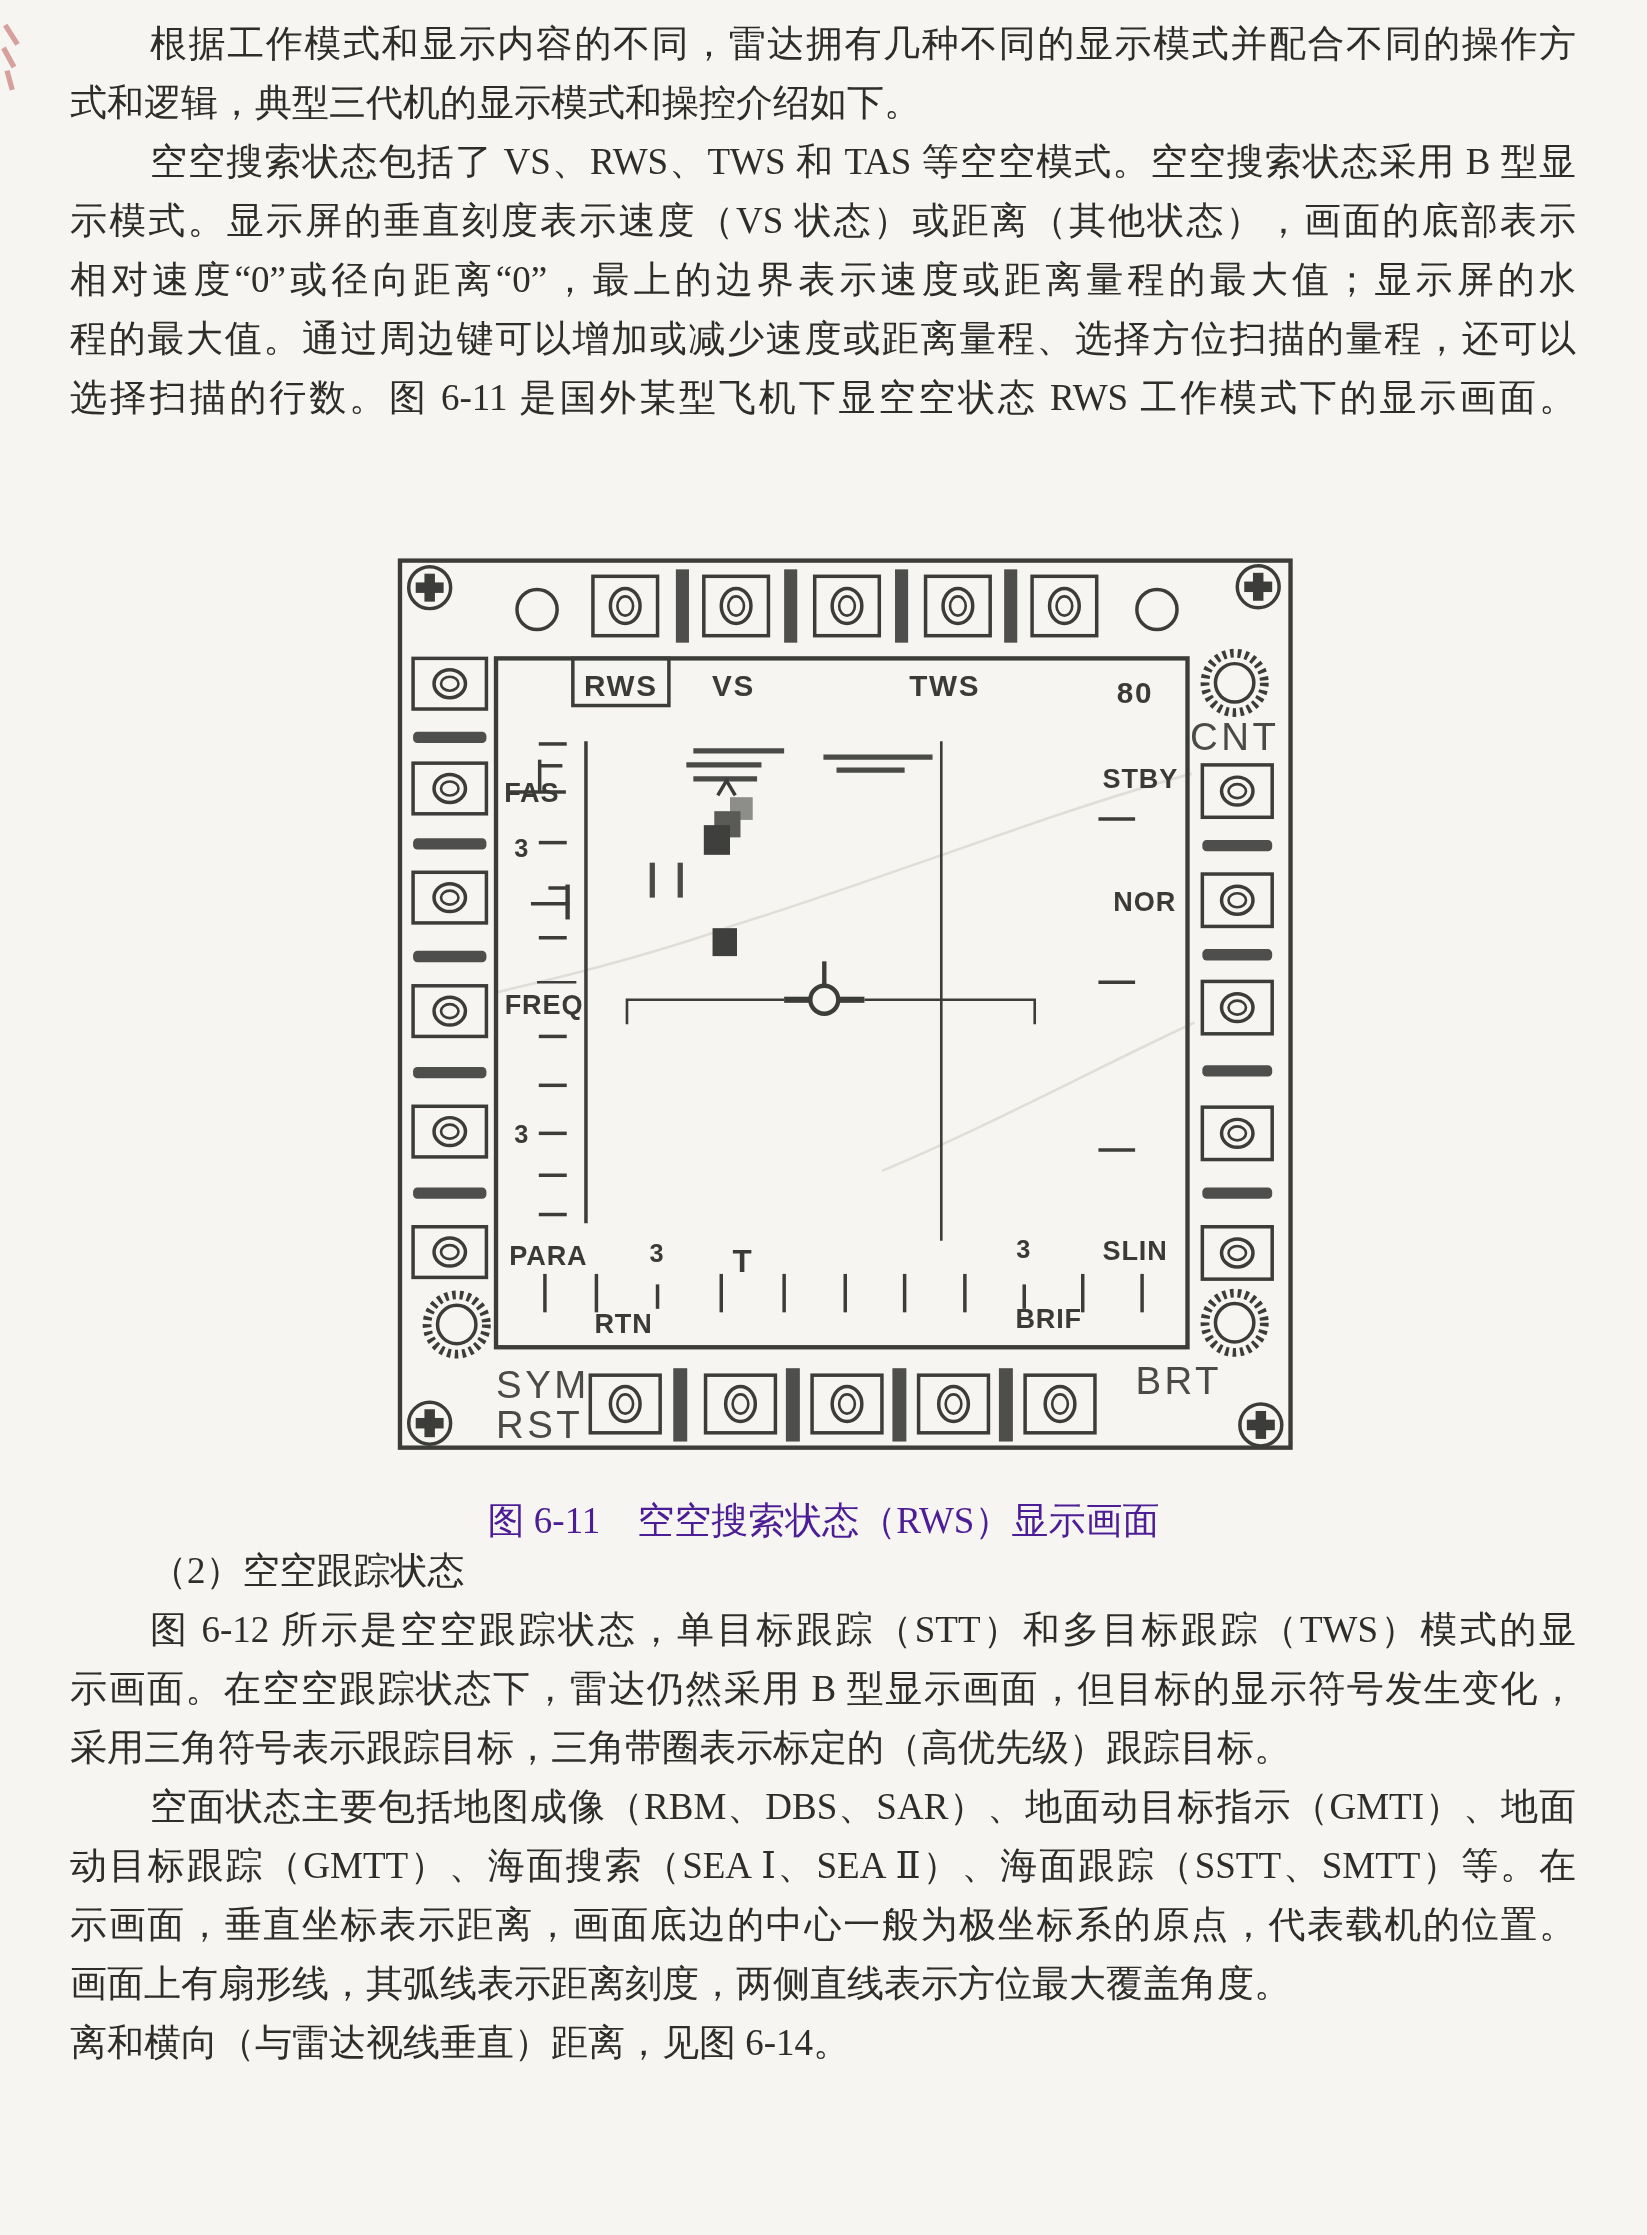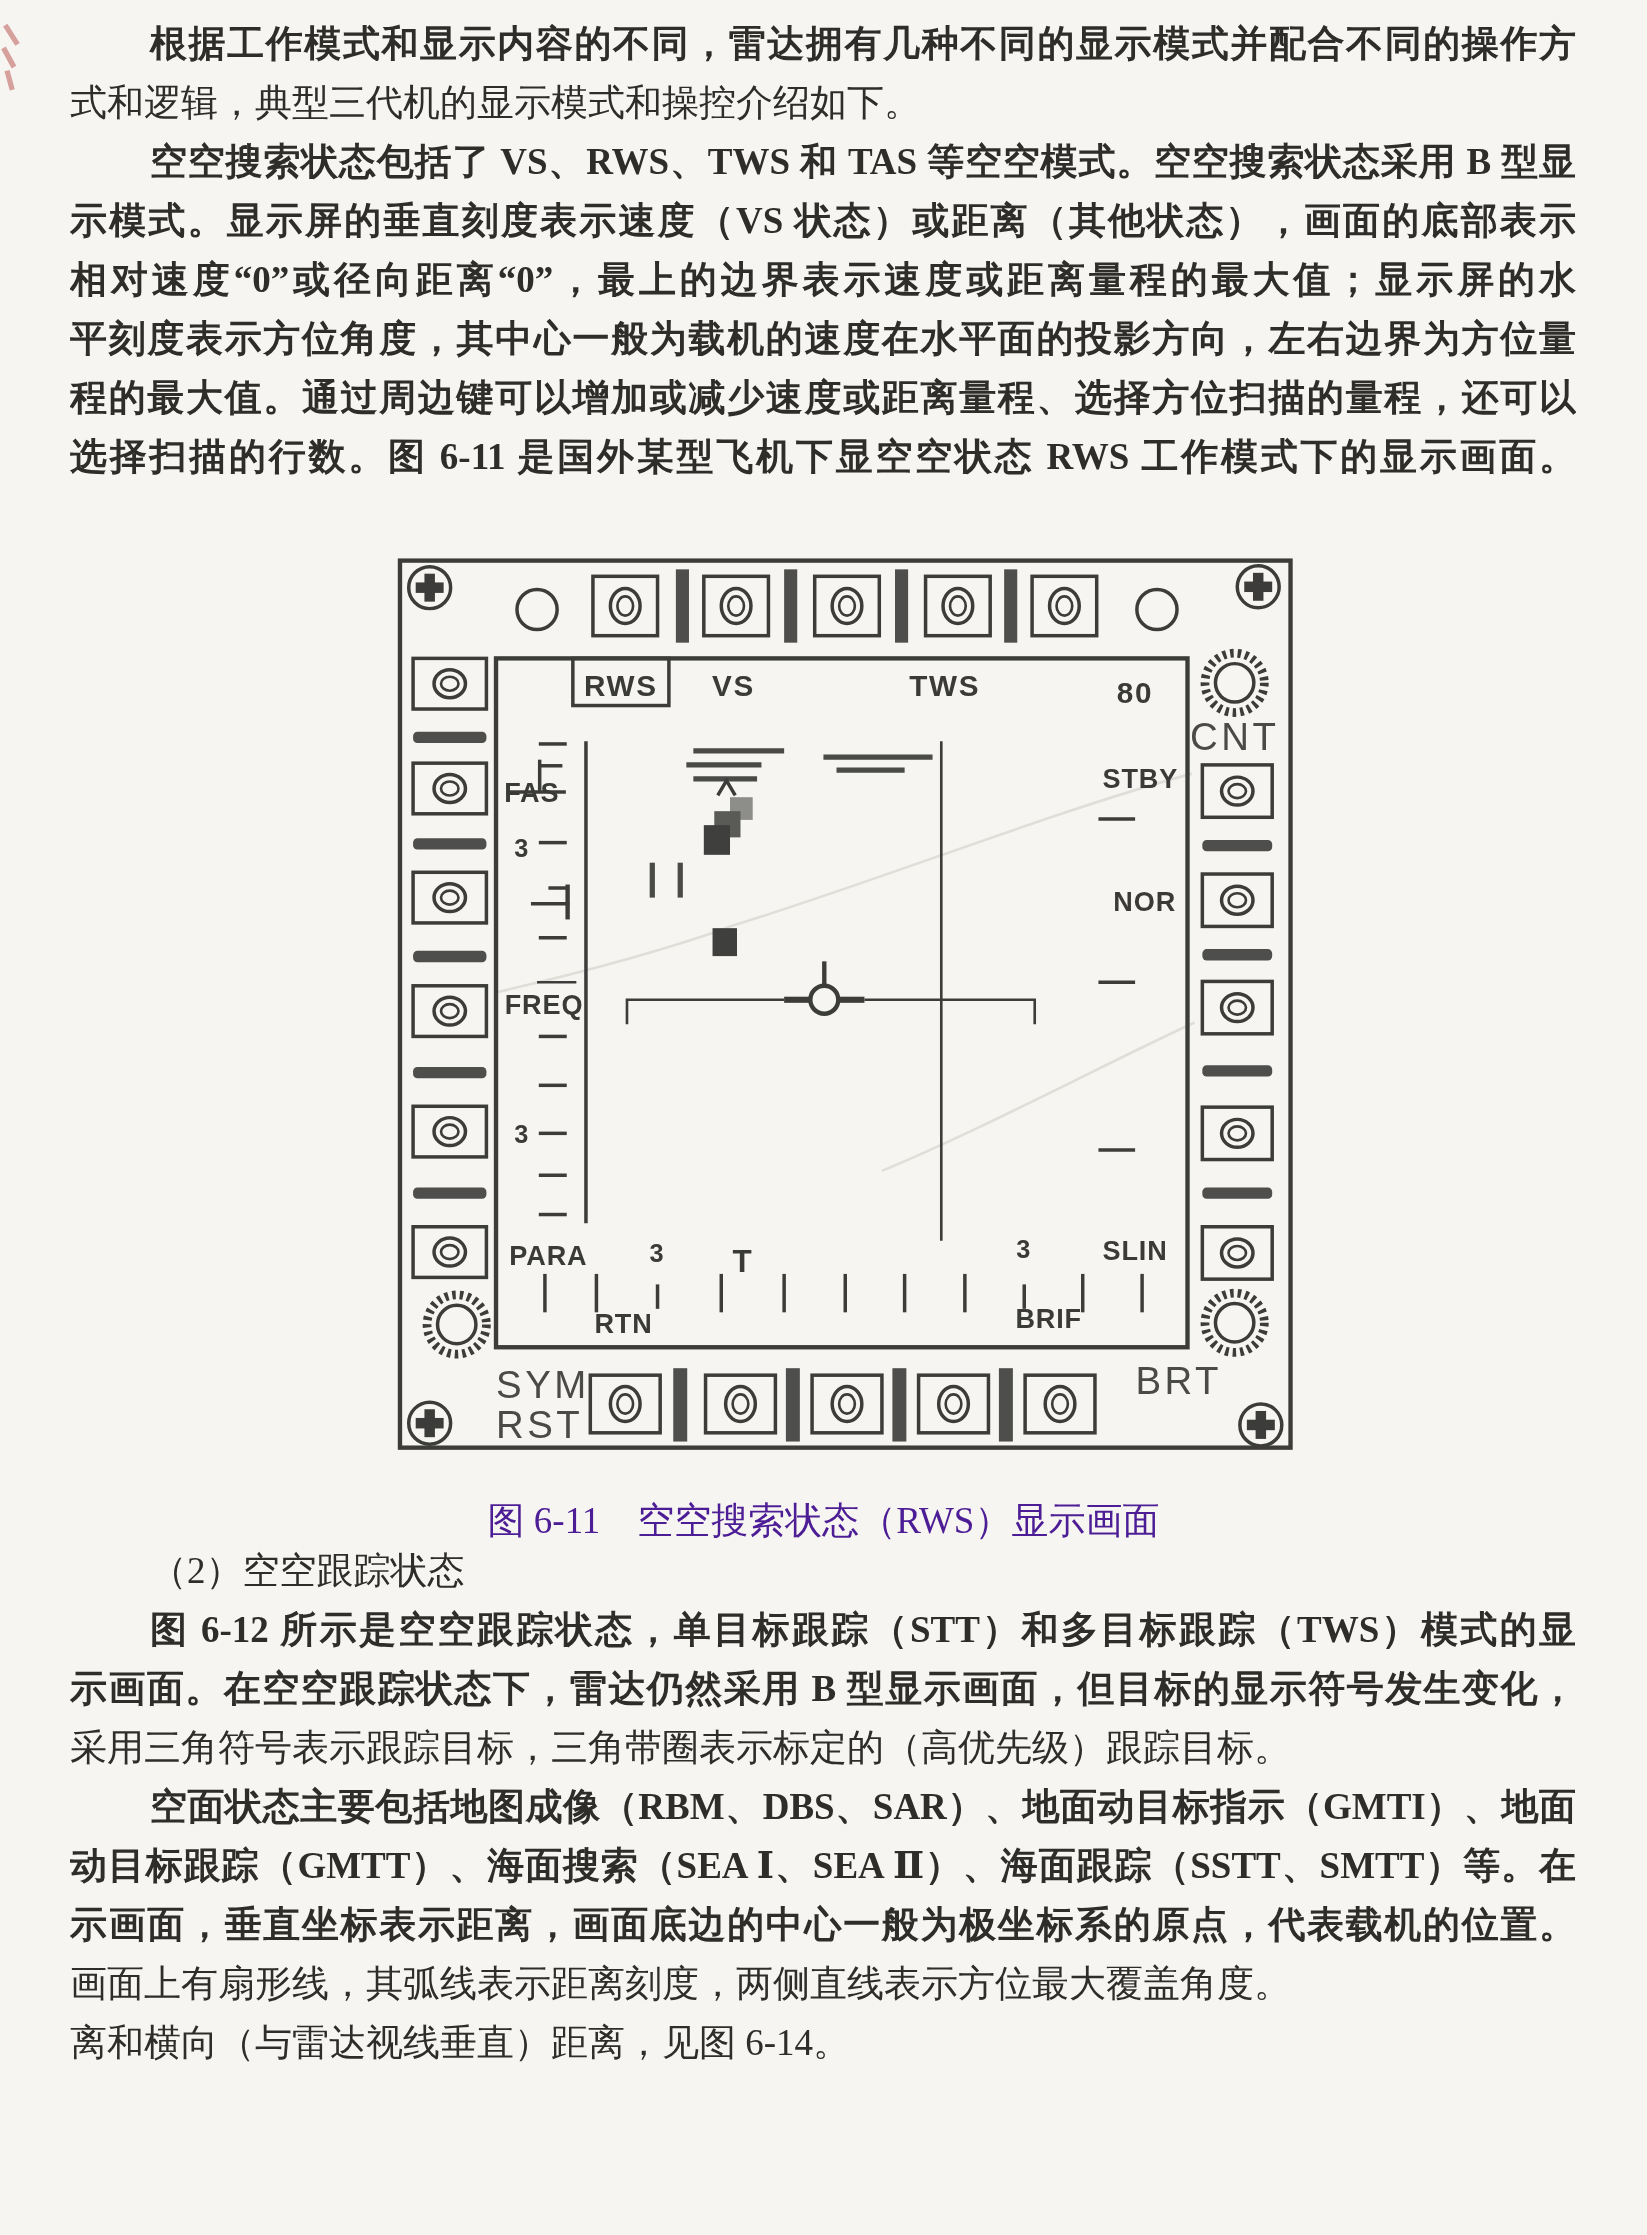--- a/index.html
+++ b/index.html
@@ -9,21 +9,21 @@
     font-family:"Liberation Serif","DejaVu Serif",serif;
     color:#2e2d2a;
   }
   .textblock{position:absolute;left:70px;right:71px;}
   .tb-top{top:14px;}
   .tb-bottom{top:1541px;}
   .line{
     height:59px;line-height:59px;font-size:37px;
     text-align:justify;overflow:hidden;white-space:nowrap;
   }
-  .fj{text-align-last:justify;font-weight:bold;}
+  .fj{text-align-last:justify;}
   .indent{text-indent:80px;}
   .caption{
     position:absolute;left:0;top:1479px;width:100%;
     text-align:center;font-size:37px;line-height:45px;color:#4c1d95;margin-top:19px;
   }
   .figwrap{position:absolute;left:393px;top:555px;width:908px;height:900px;}
   svg text{font-family:"Liberation Sans","DejaVu Sans",sans-serif;fill:#3a3a38;}
   .lbl{font-size:31px;font-weight:bold;letter-spacing:1px;}
   .mode{font-size:34px;font-weight:bold;letter-spacing:2px;}
   .num{font-size:29px;font-weight:bold;}
@@ -37,21 +37,20 @@
 <svg class="margin-mark" viewBox="0 0 40 90">
   <path d="M6 8 L20 30 M4 34 L16 56 M8 60 L14 82" stroke="#bb5a58" stroke-width="6" fill="none" opacity="0.55"></path>
 </svg>
 
 <div class="textblock tb-top">
   <div class="line indent fj">根据工作模式和显示内容的不同，雷达拥有几种不同的显示模式并配合不同的操作方</div>
   <div class="line">式和逻辑，典型三代机的显示模式和操控介绍如下。</div>
   <div class="line indent fj">空空搜索状态包括了 VS、RWS、TWS 和 TAS 等空空模式。空空搜索状态采用 B 型显</div>
   <div class="line fj">示模式。显示屏的垂直刻度表示速度（VS 状态）或距离（其他状态），画面的底部表示</div>
   <div class="line fj">相对速度“0”或径向距离“0”，最上的边界表示速度或距离量程的最大值；显示屏的水</div>
-  <div class="line fj">平刻度表示方位角度，其中心一般为载机的速度在水平面的投影方向，左右边界为方位量</div>
   <div class="line fj">程的最大值。通过周边键可以增加或减少速度或距离量程、选择方位扫描的量程，还可以</div>
   <div class="line fj">选择扫描的行数。图 6-11 是国外某型飞机下显空空状态 RWS 工作模式下的显示画面。</div>
 </div>
 
 <div class="figwrap">
 <svg width="908" height="900" viewBox="450 635 1040 1030">
 
   <g stroke="#e0ded8" stroke-width="3" fill="none">
     <path d="M 830 1062 C 1000 1010 1200 930 1365 885"></path>
     <path d="M 570 1135 C 700 1105 780 1080 832 1062"></path>

